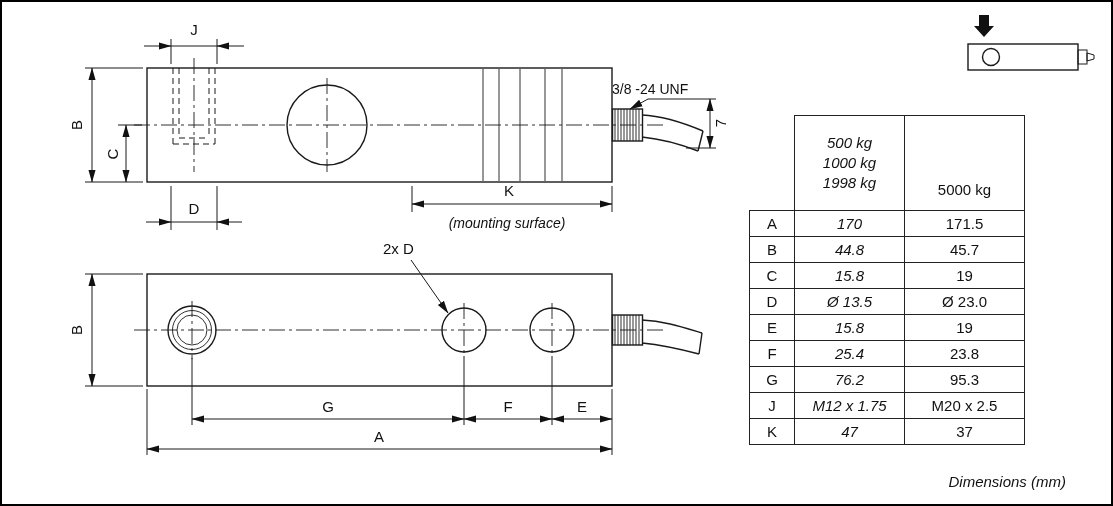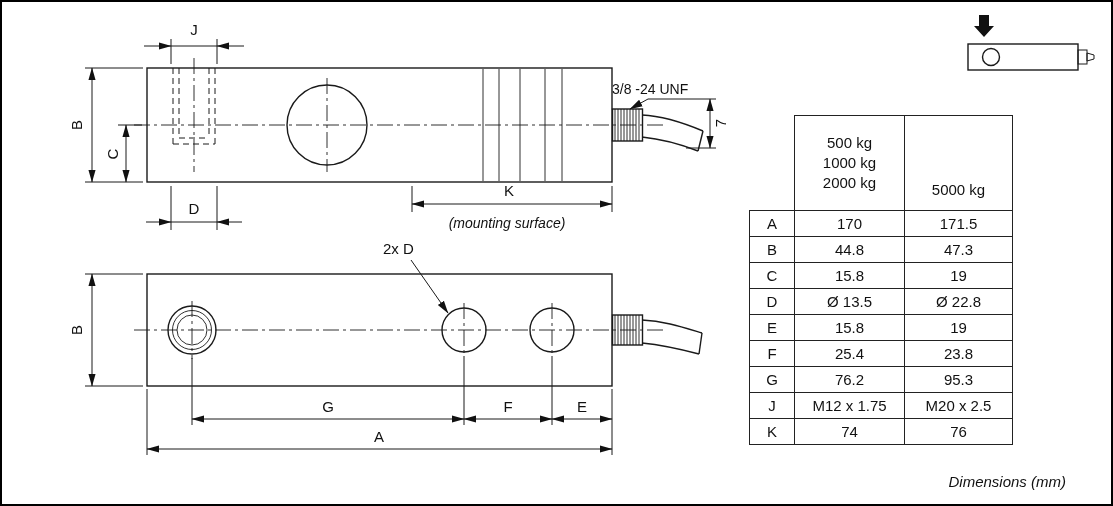--- a/index.html
+++ b/index.html
@@ -18,25 +18,25 @@
   svg text.small { font-size:14px; }
   svg text.it { font-style:italic; }
 
   table.dims {
     position:absolute; left:747px; top:113px;
     border-collapse:collapse; font-size:15px; text-align:center; color:#111;
   }
   table.dims th, table.dims td { border:1px solid #222; font-weight:normal; }
   table.dims th.blank { border:none; }
   .c-dim { width:36px; }
-  .c-v1  { width:97px; }
+  .c-v1  { width:97px;font-style:italic; }
   .c-v2  { width:95px; }
   table.dims thead th { height:82px; }
   th.hdr1 { vertical-align:middle; line-height:20px; padding:2px 6px; }
-  th.hdr2 { vertical-align:bottom; padding:0 6px 12px; }
+  th.hdr2 { vertical-align:bottom; padding:0 12px 12px; }
   table.dims tbody td { height:25px; padding:0 4px; }
 
   .note {
     position:absolute; right:45px; top:471px;
     font-style:italic; font-size:15px;
   }
 </style>
 </head>
 <body>
 
@@ -240,45 +240,45 @@
     </g>
   </svg>
 
   <table class="dims">
     <thead>
       <tr>
         <th class="blank c-dim"></th>
         <th class="hdr1 c-v1">
           <div>500 kg</div>
           <div>1000 kg</div>
-          <div>2000 kg</div>
+          <div>1998 kg</div>
         </th>
         <th class="hdr2 c-v2">5000 kg</th>
       </tr>
     </thead>
     <tbody>
       <tr>
         <td class="c-dim">A</td>
         <td class="c-v1">170</td>
         <td class="c-v2">171.5</td>
       </tr>
       <tr>
         <td class="c-dim">B</td>
         <td class="c-v1">44.8</td>
-        <td class="c-v2">47.3</td>
+        <td class="c-v2">45.7</td>
       </tr>
       <tr>
         <td class="c-dim">C</td>
         <td class="c-v1">15.8</td>
         <td class="c-v2">19</td>
       </tr>
       <tr>
         <td class="c-dim">D</td>
         <td class="c-v1">Ø 13.5</td>
-        <td class="c-v2">Ø 22.8</td>
+        <td class="c-v2">Ø 23.0</td>
       </tr>
       <tr>
         <td class="c-dim">E</td>
         <td class="c-v1">15.8</td>
         <td class="c-v2">19</td>
       </tr>
       <tr>
         <td class="c-dim">F</td>
         <td class="c-v1">25.4</td>
         <td class="c-v2">23.8</td>
@@ -288,20 +288,20 @@
         <td class="c-v1">76.2</td>
         <td class="c-v2">95.3</td>
       </tr>
       <tr>
         <td class="c-dim">J</td>
         <td class="c-v1">M12 x 1.75</td>
         <td class="c-v2">M20 x 2.5</td>
       </tr>
       <tr>
         <td class="c-dim">K</td>
-        <td class="c-v1">74</td>
-        <td class="c-v2">76</td>
+        <td class="c-v1">47</td>
+        <td class="c-v2">37</td>
       </tr>
     </tbody>
   </table>
 
   <div class="note">Dimensions (mm)</div>
 </div>
 
 </body></html>

